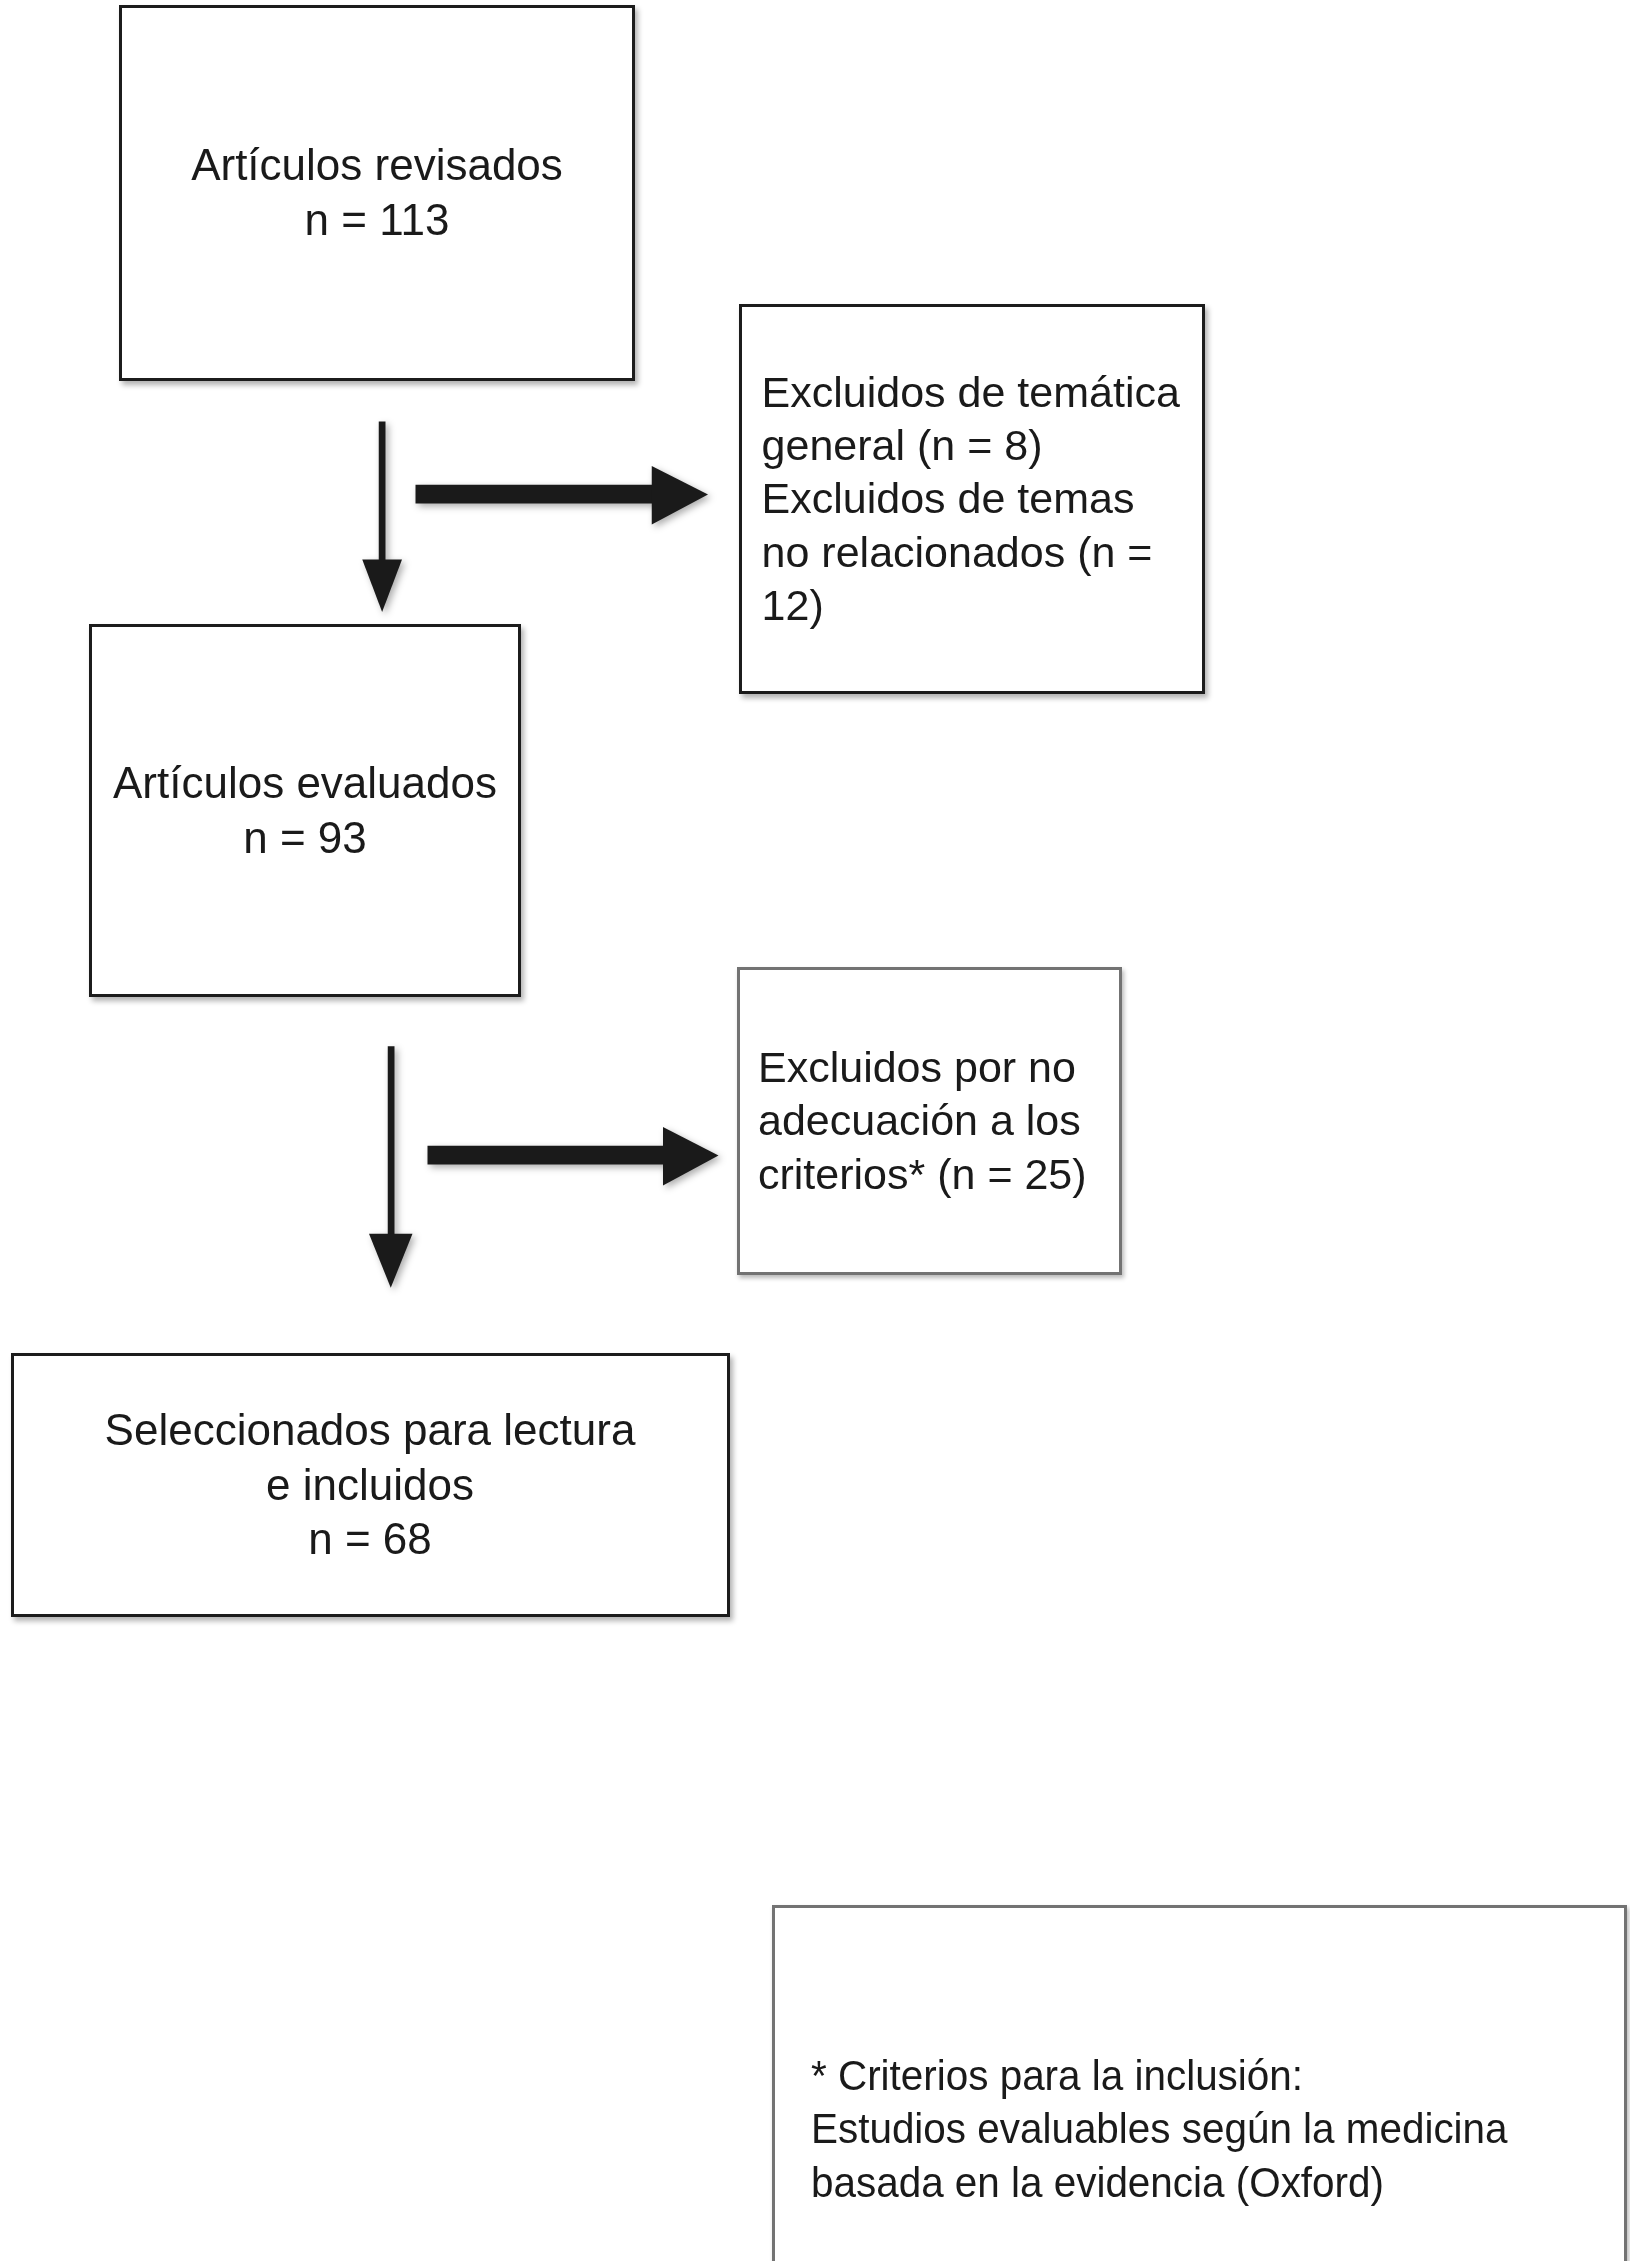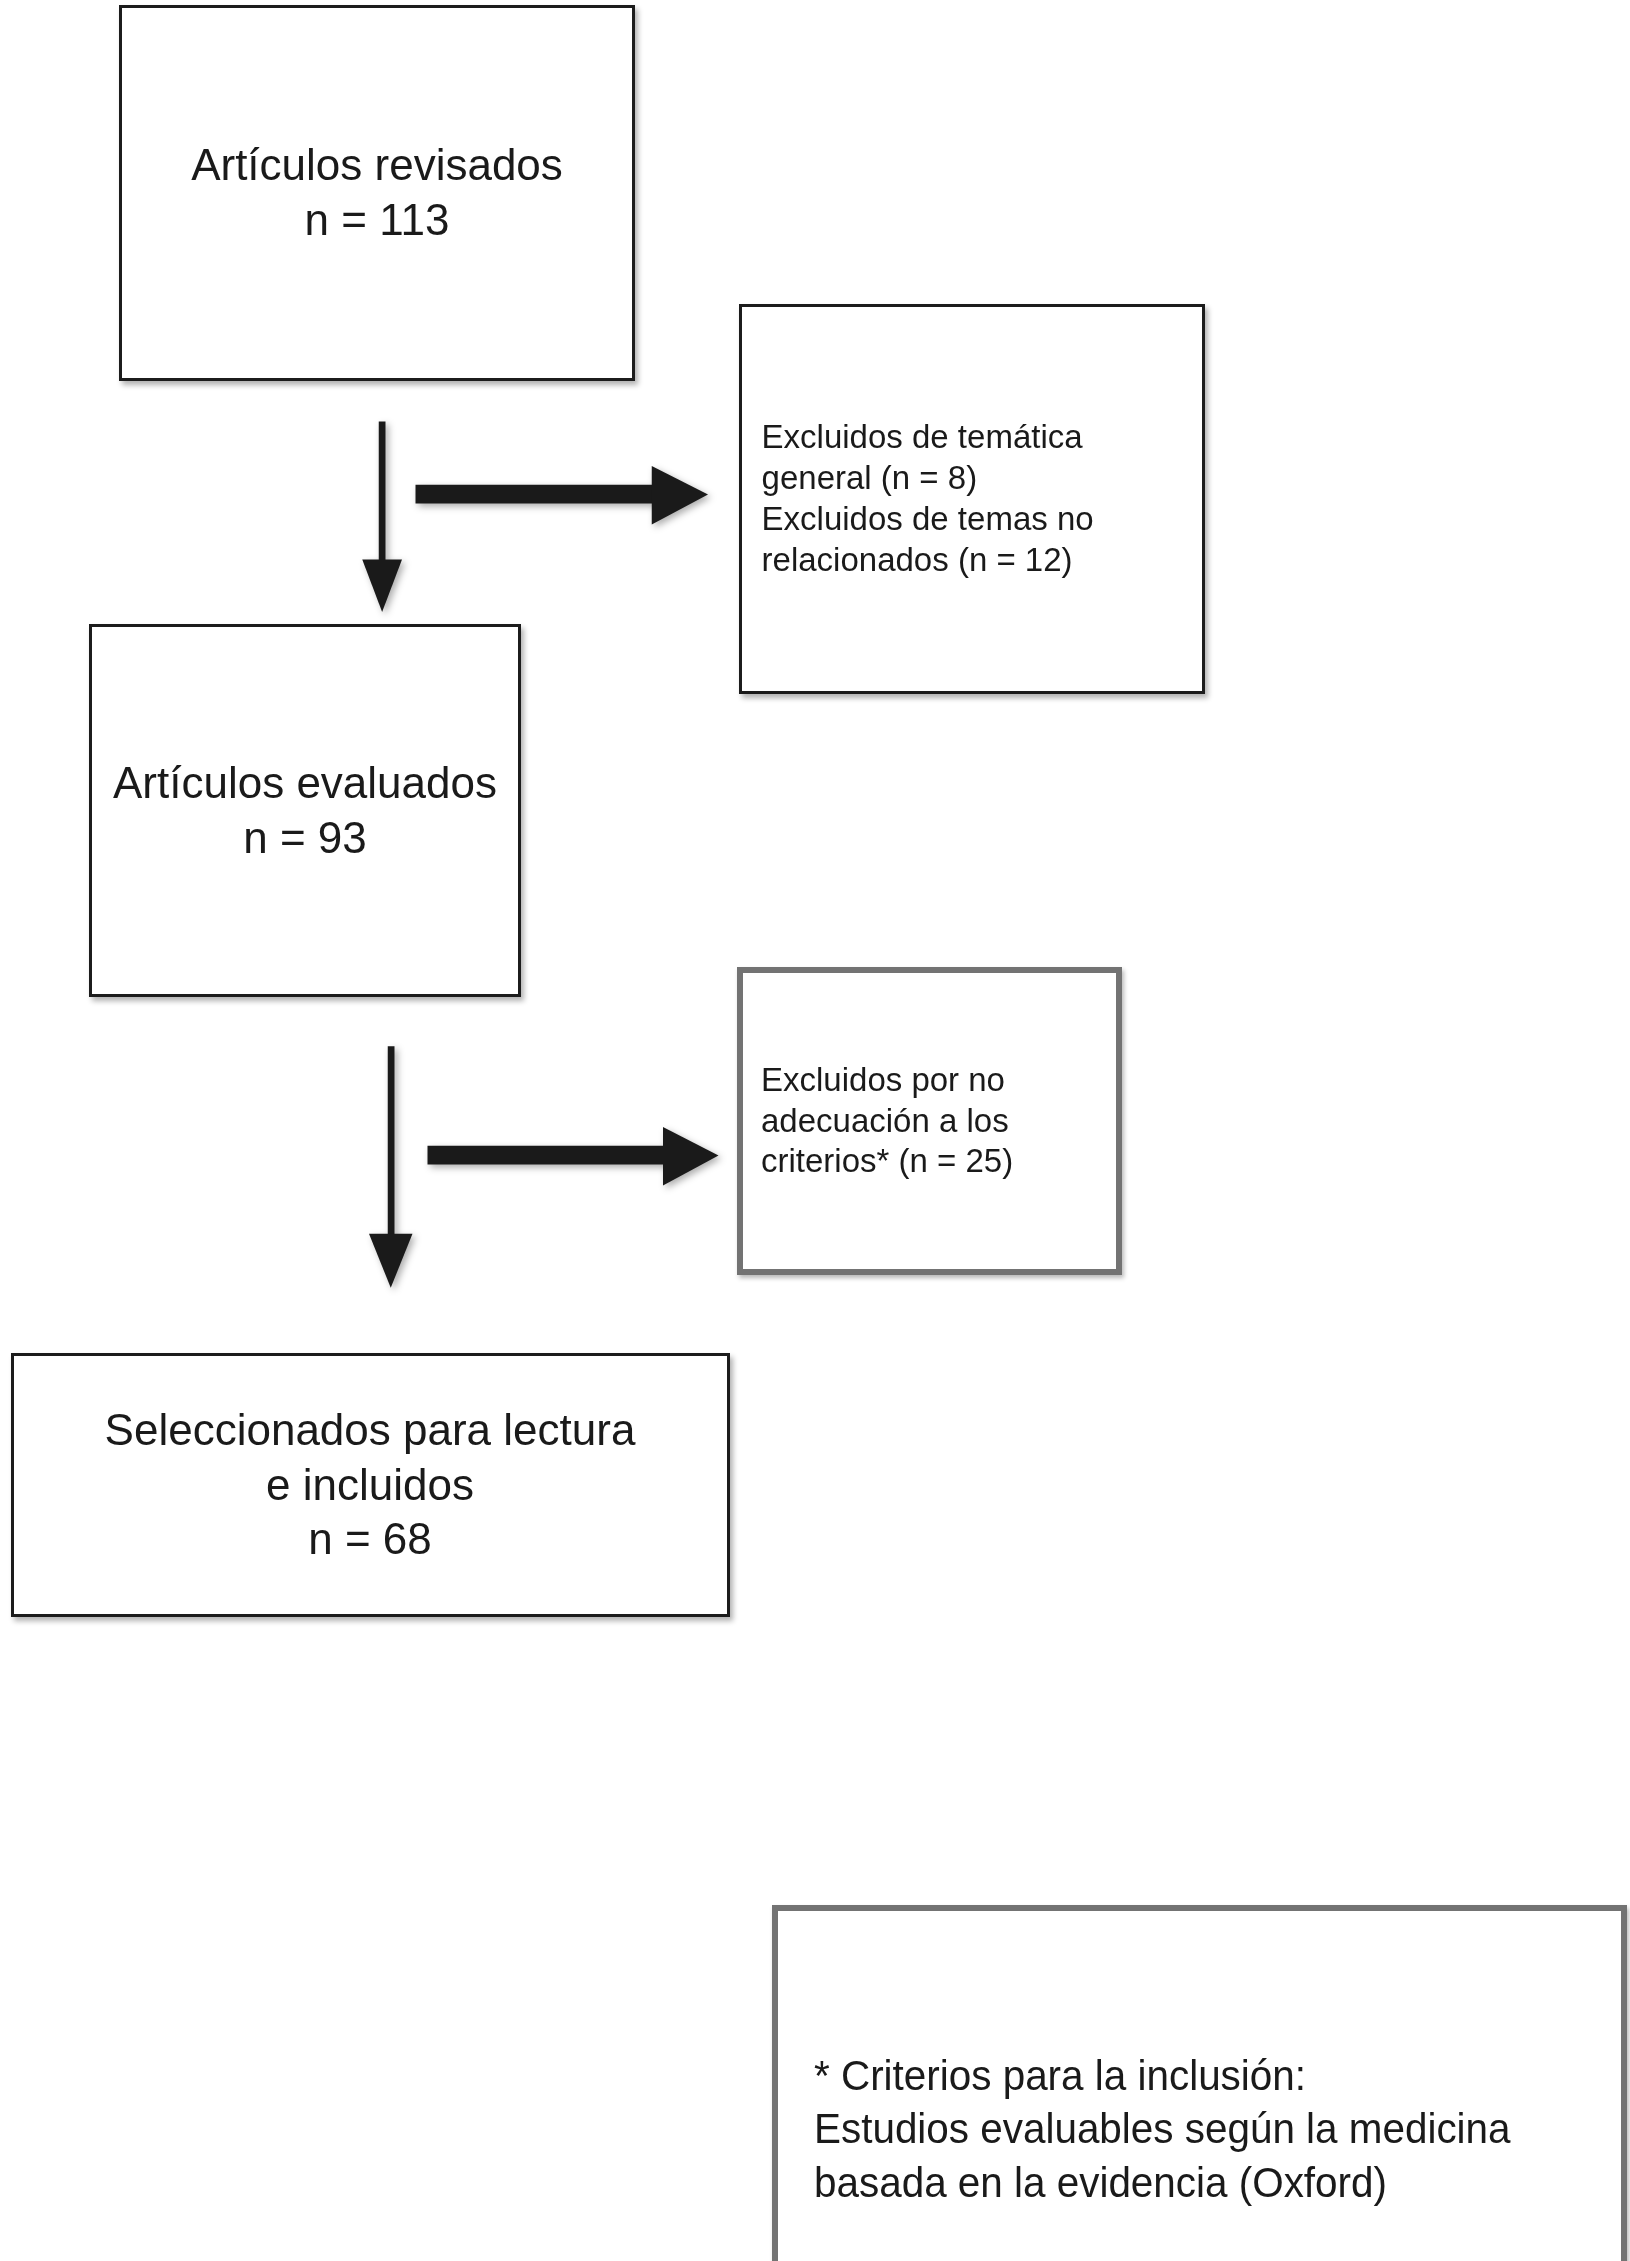--- a/index.html
+++ b/index.html
@@ -37,29 +37,29 @@
     white-space: pre-line;
   }
 
   
   .box-thin {
     border: 3.8px solid #1c1c1c;
     box-shadow: 3px 3.8px 5.3px rgba(0,0,0,0.30);
   }
   
   .box-heavy {
-    border: 6px solid #737373;
+    border: 3px solid #737373;
     box-shadow: 2.3px 3px 4.5px rgba(0,0,0,0.28);
   }
 
   .center-text { text-align: center; }
   .left-text   { text-align: left; }
 
   .fs-main  { font-size: 44px; }
-  .fs-side  { font-size: 33px; }
+  .fs-side  { font-size: 43px; }
   .fs-note  { font-size: 43px; }
   .condensed { transform: scaleX(0.94); transform-origin: left center; }
 
   
   .arrow { position: absolute; }
   .arrow svg { display: block; overflow: visible; }
   .arrow-shadow { filter: drop-shadow(3px 3.8px 3.8px rgba(0,0,0,0.32)); }
 </style>
 </head>
 <body>

